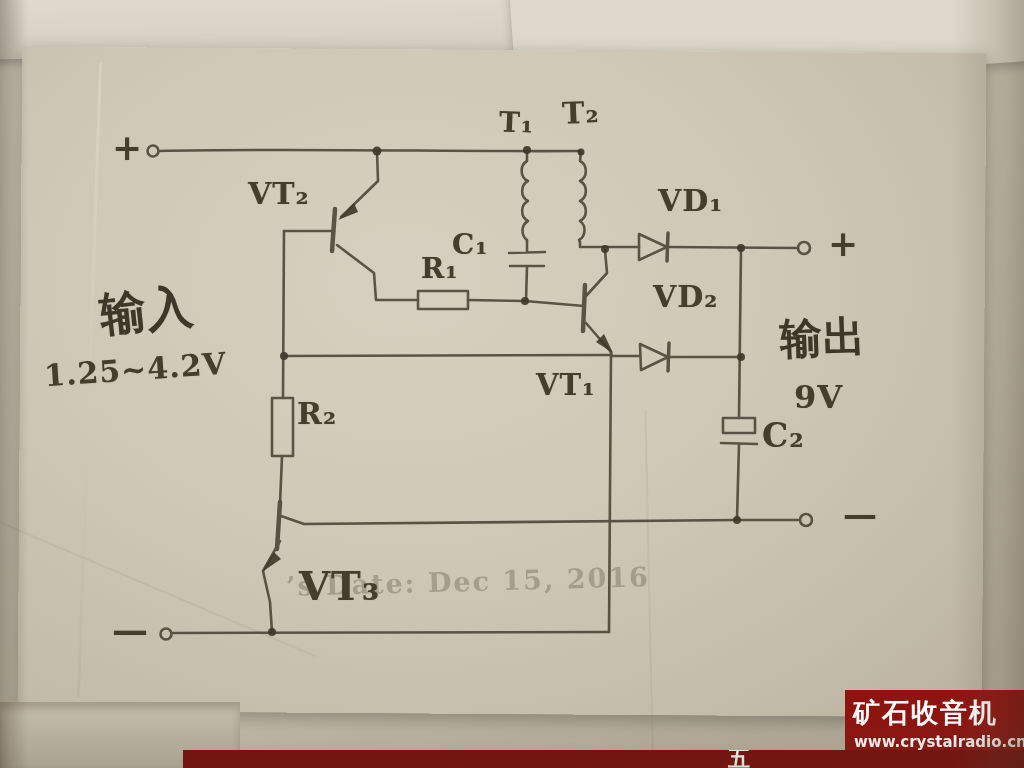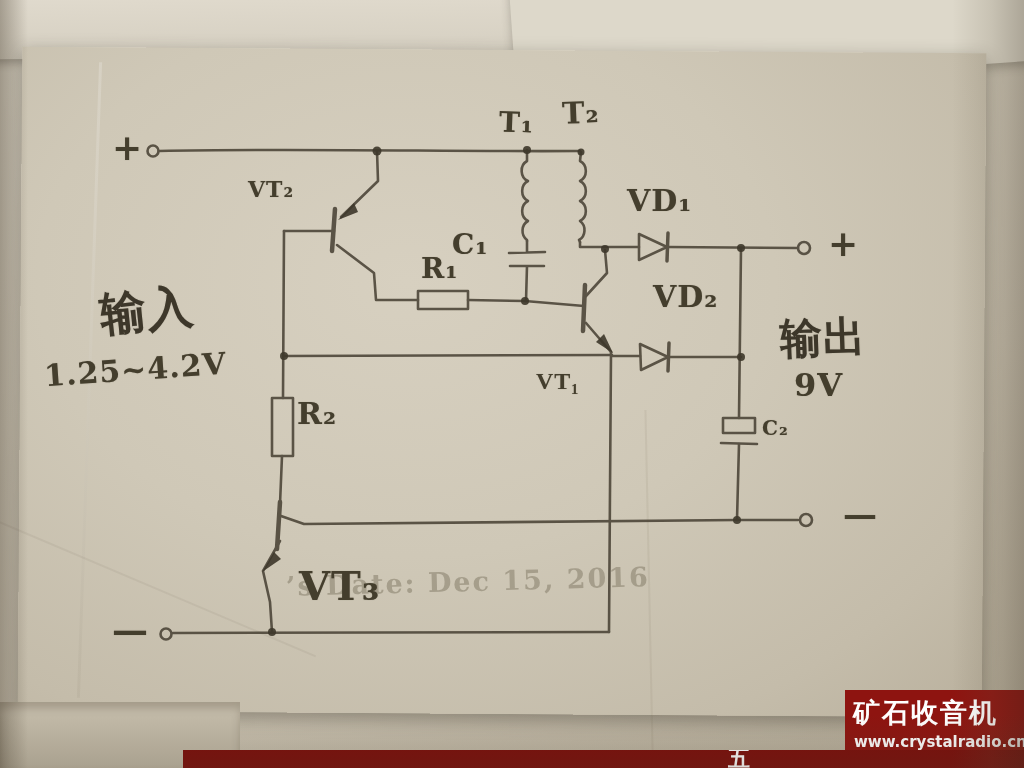--- a/index.html
+++ b/index.html
@@ -119,33 +119,33 @@
     <circle cx="741" cy="357" r="4"></circle>
     <circle cx="737" cy="520" r="4"></circle>
     <circle cx="284" cy="356" r="4"></circle>
     <circle cx="272" cy="632" r="4"></circle>
   </g>
 </svg>
 
 <div class="lbl" style="left:112px;top:126px;font-size:36px;">+</div>
 <div class="lbl" style="left:499px;top:106px;font-size:28px;transform:rotate(2deg);">T₁</div>
 <div class="lbl" style="left:562px;top:95px;font-size:30px;transform:rotate(-2deg);">T₂</div>
-<div class="lbl" style="left:248px;top:176px;font-size:22px;">VT₂</div>
+<div class="lbl" style="left:248px;top:176px;font-size:30px;">VT₂</div>
 <div class="lbl" style="left:452px;top:228px;font-size:28px;">C₁</div>
 <div class="lbl" style="left:421px;top:252px;font-size:28px;text-align:center;">R₁</div>
-<div class="lbl" style="left:627px;top:183px;font-size:30px;">VD₁</div>
+<div class="lbl" style="left:658px;top:183px;font-size:30px;">VD₁</div>
 <div class="lbl" style="left:653px;top:279px;font-size:30px;">VD₂</div>
-<div class="lbl" style="left:536px;top:368px;font-size:24px;font-family:Liberation Serif, serif;">VT₁</div>
+<div class="lbl" style="left:536px;top:368px;font-size:29px;">VT₁</div>
 <div class="lbl" style="left:297px;top:396px;font-size:30px;">R₂</div>
 <div class="lbl" style="left:299px;top:562px;font-size:40px;">VT₃</div>
-<div class="lbl" style="left:762px;top:416px;font-size:20px;">C₂</div>
+<div class="lbl" style="left:762px;top:416px;font-size:33px;">C₂</div>
 <div class="lbl cjk" style="left:100px;top:280px;font-size:46px;font-weight:700;transform:rotate(-6deg);">输入</div>
 <div class="lbl" style="left:44px;top:352px;font-size:30px;transform:rotate(-4deg);">1.25~4.2V</div>
 <div class="lbl cjk" style="left:780px;top:310px;font-size:42px;font-weight:700;transform:rotate(-2deg);">输出</div>
-<div class="lbl" style="left:794px;top:366px;font-size:32px;">9V</div>
+<div class="lbl" style="left:794px;top:378px;font-size:32px;">9V</div>
 <div class="lbl" style="left:828px;top:222px;font-size:36px;">+</div>
 <div class="lbl" style="left:843px;top:494px;font-size:34px;">—</div>
 <div class="lbl" style="left:112px;top:608px;font-size:36px;">—</div>
 
 <div class="wm-box">
   <div class="wm-title">矿石收音机</div>
   <div class="wm-url">www.crystalradio.cn</div>
 </div>
 <div class="bottom-strip">
   <span class="strip-partial">五</span>

